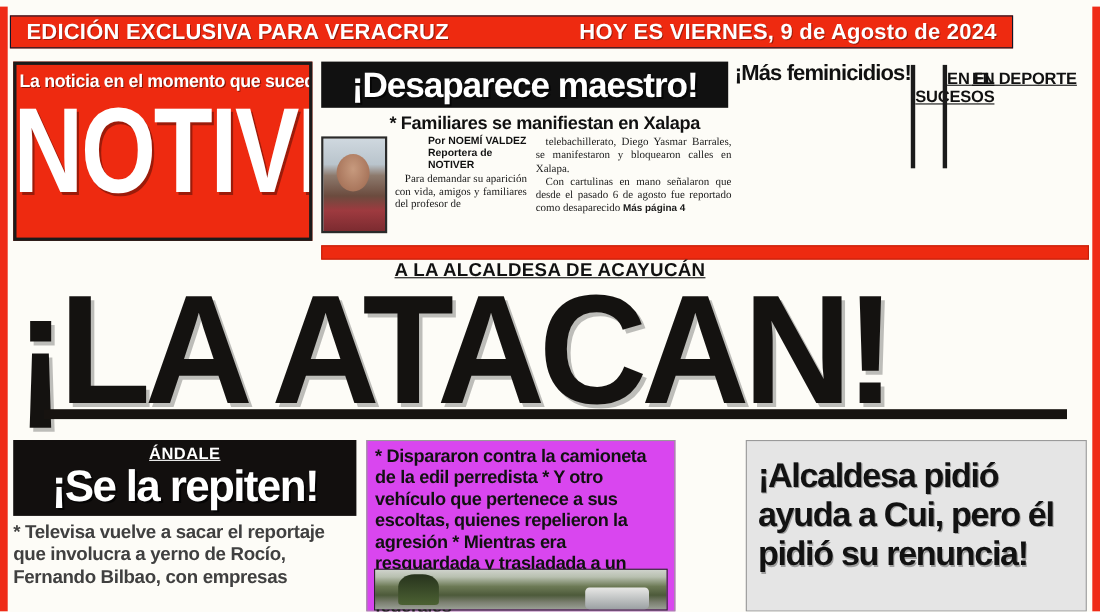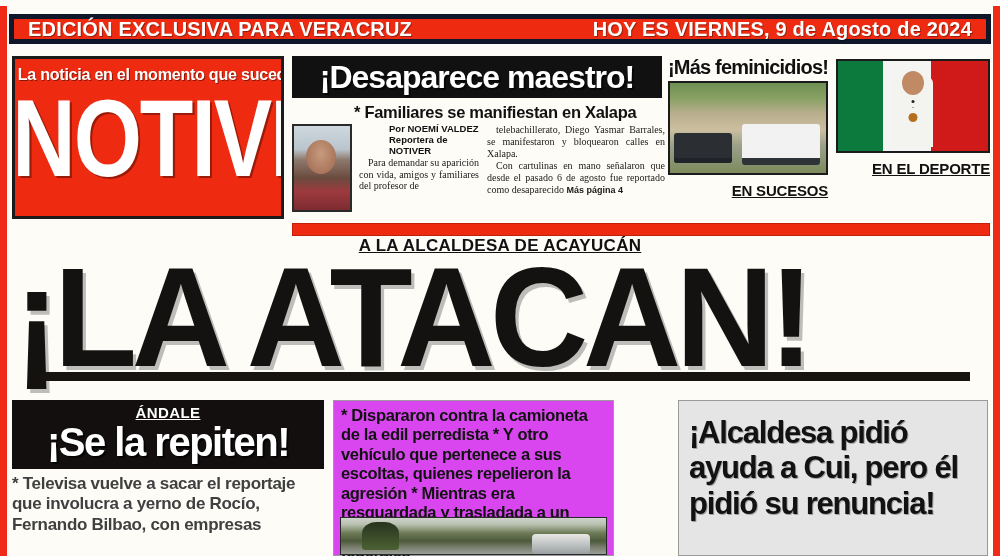--- a/index.html
+++ b/index.html
@@ -12,22 +12,22 @@
   .page{position:relative;width:1000px;height:556px;background:#fdfcf7;box-sizing:border-box;}
 
   
   .rail{position:absolute;top:0;bottom:0;width:7px;background:#ef2b17;}
   .rail.left{left:0;}
   .rail.right{right:0;}
   .rail-top{position:absolute;left:0;right:0;top:0;height:6px;background:#fdfcf7;}
 
   
   .banner{
-    position:absolute;left:9px;top:14px;width:982px;height:30px;
-    background:#ee2a10;border:5px solid #0f172a;
+    position:absolute;left:9px;top:14px;width:912px;height:30px;
+    background:#ee2a10;border:1px solid #0f172a;
     display:flex;align-items:center;justify-content:space-between;
     padding:0 14px;box-sizing:border-box;
   }
   .banner span{
     color:#ffffff;font-weight:bold;font-size:20px;letter-spacing:.2px;
     text-shadow:1px 1px 0 rgba(0,0,0,.35);white-space:nowrap;
   }
 
   
   .masthead{
@@ -74,21 +74,21 @@
   .lead-cols{display:flex;gap:8px;flex:1;}
   .byline{font-weight:bold;font-size:9.5px;color:#111;line-height:1.15;padding-left:30px;}
   .col{font-family:"Liberation Serif", serif;font-size:10px;line-height:1.18;color:#1a1a1a;text-align:justify;}
   .col p{margin:0 0 1px 0;text-indent:9px;}
   .col .more{font-family:"Liberation Sans",sans-serif;font-weight:bold;font-size:9px;}
   .lead-col-1{width:120px;}
   .lead-col-2{width:178px;}
 
   
   .promos{position:absolute;left:668px;top:56px;width:322px;height:163px;display:flex;gap:8px;}
-  .promo{width:181px;display:flex;flex-direction:column;}
+  .promo{width:181px;display:flex;flex-direction:row;}
   .promo-title{
     font-weight:bold;font-size:20px;color:#111;text-align:center;letter-spacing:-.8px;
     white-space:nowrap;line-height:1.1;
   }
   .promo-photo{height:90px;border:2px solid #1b1b1b;margin-top:3px;position:relative;overflow:hidden;}
   .photo-police{
     background:
       linear-gradient(180deg,#6f8f52 0%,#86a062 16%,#b9ae8e 34%,#cbbfa0 52%,#9aa08a 70%,#7c8a5c 100%);
   }
   .photo-police:before{

